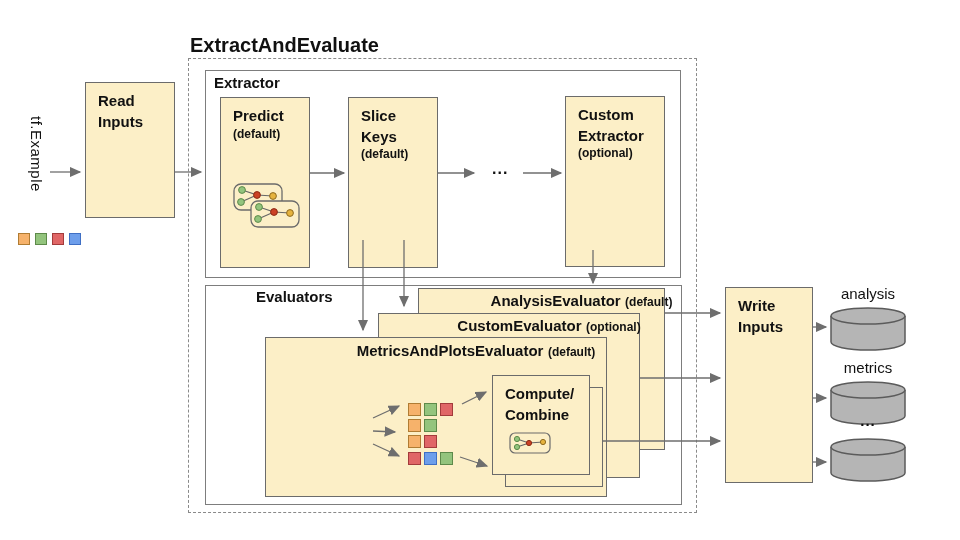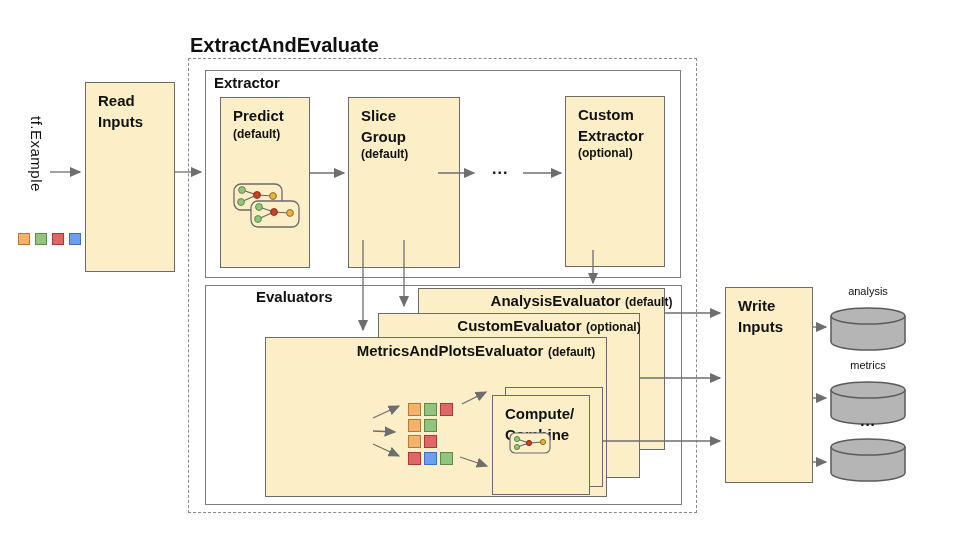--- a/index.html
+++ b/index.html
@@ -17,38 +17,38 @@
   .pad{padding:8px 6px 0 12px;}
   .evh{position:absolute;left:0;top:3px;width:100%;text-align:center;white-space:nowrap;padding-left:40px;}
   .evt{font-weight:700;font-size:15px;}
   .evs{font-weight:700;font-size:12px;}
   .sqrow{position:absolute;display:flex;}
   .legendrow{gap:5px;}
   .gridrow{gap:3px;}
   .legendrow .sq{width:12px;height:12px;}
   .gridrow .sq{width:13px;height:13px;}
   .sq{display:inline-block;border:1.5px solid;box-sizing:border-box;}
-  .cyl-label{position:absolute;width:78px;text-align:center;font-size:11px;}
+  .cyl-label{position:absolute;width:78px;text-align:center;font-size:15px;}
   .dots{font-weight:700;font-size:16px;letter-spacing:1px;}
   svg.overlay{position:absolute;left:0;top:0;z-index:50;pointer-events:none;}
 </style>
 </head>
 <body>
 
 <div class="stage">
 
   <div class="vlabel">tf.Example</div>
   <div class="sqrow legendrow" style="left:18px;top:233px;">
       <span class="sq" style="background: rgb(246, 178, 107); border-color: rgb(176, 124, 51);"></span>
       <span class="sq" style="background: rgb(147, 196, 125); border-color: rgb(93, 138, 74);"></span>
       <span class="sq" style="background: rgb(224, 102, 102); border-color: rgb(163, 59, 59);"></span>
       <span class="sq" style="background: rgb(109, 158, 235); border-color: rgb(63, 111, 196);"></span>
     </div>
 
-  <div class="box pad" style="left:85px;top:82px;width:90px;height:190px;">
+  <div class="box pad" style="left:85px;top:82px;width:90px;height:136px;">
     <div class="t">Read</div>
     <div class="t">Inputs</div>
   </div>
 
   <div class="bigtitle">ExtractAndEvaluate</div>
   <div class="dashedbox" style="left:188px;top:58px;width:509px;height:455px;"></div>
 
   <div class="container" style="left:205px;top:70px;width:476px;height:208px;">
     <div class="sec" style="position:absolute;left:8px;top:3px;">Extractor</div>
   </div>
@@ -77,23 +77,23 @@
       <line x1="29" y1="31" x2="44" y2="36"></line>
         <line x1="28" y1="43" x2="44" y2="36"></line>
         <line x1="44" y1="36" x2="60" y2="37"></line>
     </g>
     <circle cx="29" cy="31" r="3.4" fill="#93C47D" stroke="#5d8a4a"></circle>
     <circle cx="28" cy="43" r="3.4" fill="#93C47D" stroke="#5d8a4a"></circle>
     <circle cx="44" cy="36" r="3.4" fill="#CC4125" stroke="#8c2a14"></circle>
     <circle cx="60" cy="37" r="3.4" fill="#E6B33D" stroke="#8f6b1f"></circle>
   </svg>
 
-  <div class="box pad" style="left:348px;top:97px;width:112px;height:171px;">
+  <div class="box pad" style="left:348px;top:97px;width:90px;height:171px;">
     <div class="t">Slice</div>
-    <div class="t">Group</div>
+    <div class="t">Keys</div>
     <div class="sub">(default)</div>
   </div>
 
   <div class="abs dots" style="left:492px;top:160px;">...</div>
 
   <div class="box pad" style="left:565px;top:96px;width:100px;height:171px;">
     <div class="t">Custom</div>
     <div class="t">Extractor</div>
     <div class="sub">(optional)</div>
   </div>
@@ -129,21 +129,21 @@
       <span class="sq" style="background: rgb(246, 178, 107); border-color: rgb(176, 124, 51);"></span>
       <span class="sq" style="background: rgb(224, 102, 102); border-color: rgb(163, 59, 59);"></span>
     </div>
   <div class="sqrow gridrow" style="left:408px;top:452px;">
       <span class="sq" style="background: rgb(224, 102, 102); border-color: rgb(163, 59, 59);"></span>
       <span class="sq" style="background: rgb(109, 158, 235); border-color: rgb(63, 111, 196);"></span>
       <span class="sq" style="background: rgb(147, 196, 125); border-color: rgb(93, 138, 74);"></span>
     </div>
 
   <div class="box" style="left:505px;top:387px;width:98px;height:100px;"></div>
-  <div class="box pad" style="left:492px;top:375px;width:98px;height:100px;margin-top:20px;">
+  <div class="box pad" style="left:492px;top:375px;width:98px;height:100px;">
     <div class="t">Compute/</div>
     <div class="t">Combine</div>
   </div>
   <svg class="abs" style="left:508px;top:431px;" width="44" height="24">
     <rect x="2" y="2" width="40" height="20" rx="5" fill="#FCEFC7" stroke="#6b6b6b" stroke-width="1.2"></rect>
     <g stroke="#666" stroke-width="1.1">
       <line x1="9" y1="8" x2="21" y2="12"></line>
         <line x1="9" y1="16" x2="21" y2="12"></line>
         <line x1="21" y1="12" x2="35" y2="11"></line>
     </g>

